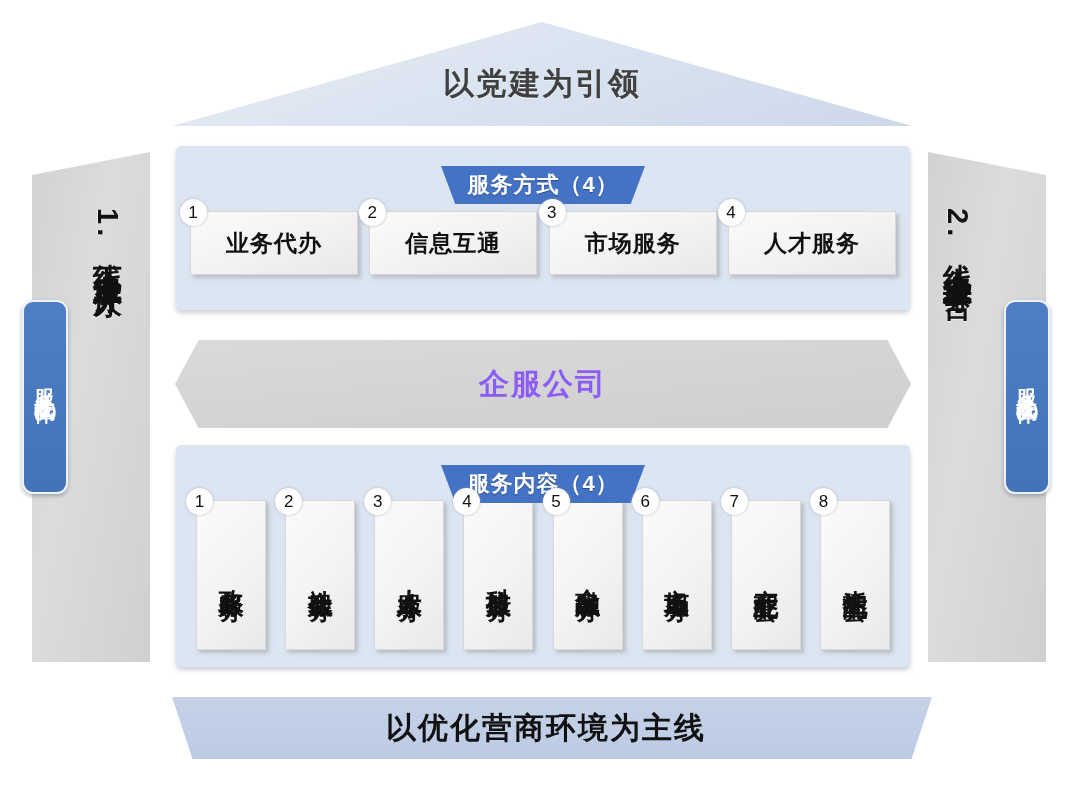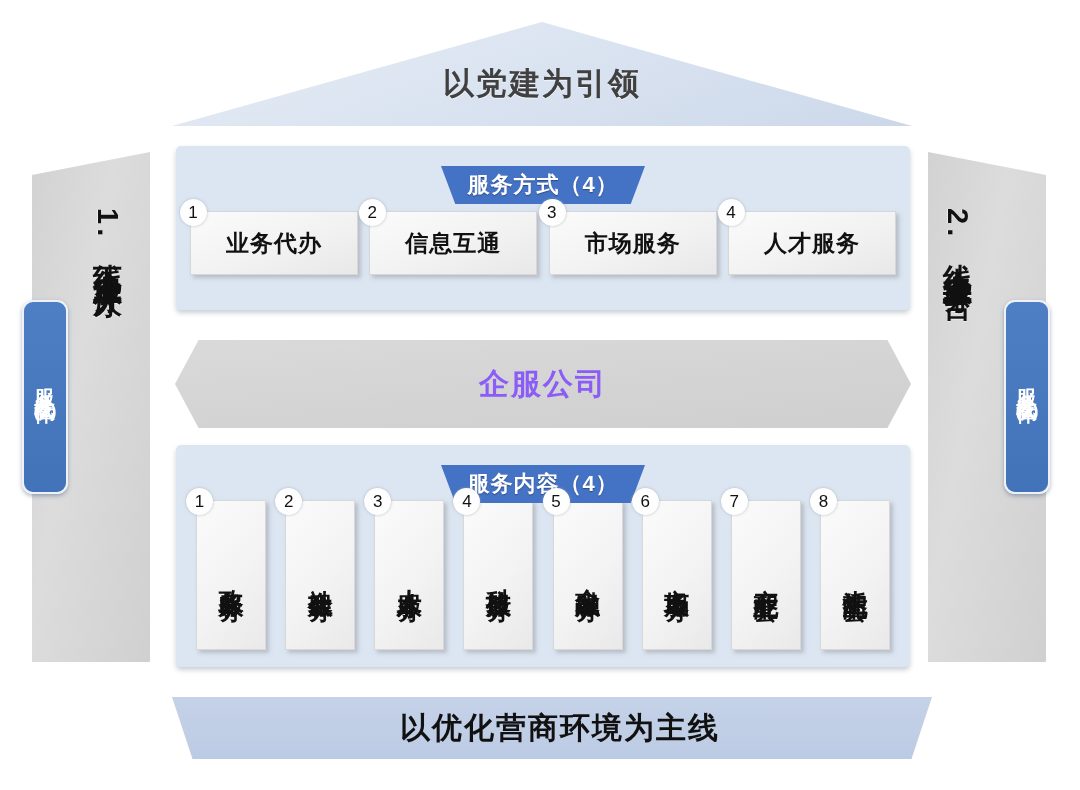--- a/index.html
+++ b/index.html
@@ -158,21 +158,21 @@
   }
 
   
   .banner{
     position:absolute;left:172px;top:697px;width:760px;height:62px;
     background:linear-gradient(180deg,#c5d2e8 0%,#bccbe4 100%);
     clip-path:polygon(0% 0%, 100% 0%, 97.3% 100%, 2.7% 100%);
     filter:drop-shadow(0 3px 3px rgba(130,135,145,.5));
   }
   .banner-label{
-    position:absolute;left:180px;top:697px;width:760px;height:62px;
+    position:absolute;left:166px;top:697px;width:760px;height:62px;
     display:flex;align-items:center;justify-content:center;
     font-size:30px;font-weight:bold;color:#111;letter-spacing:2px;
   }
 </style>
 </head>
 <body>
 
 <div id="stage">
 
   <div class="roof"></div>

